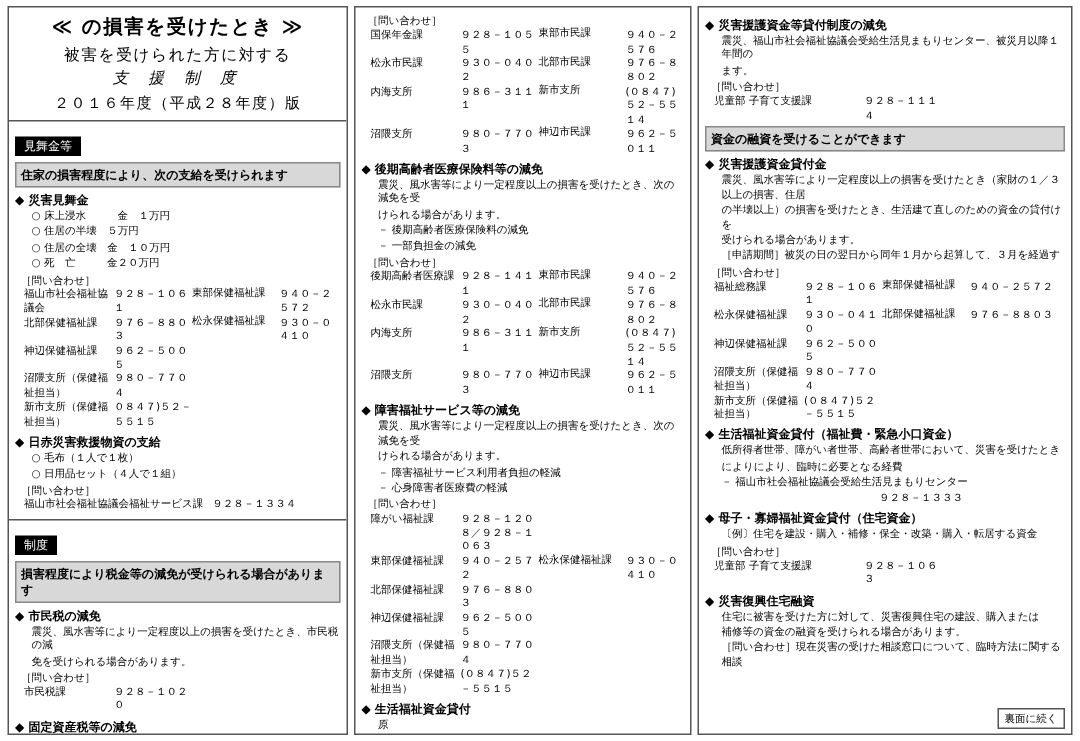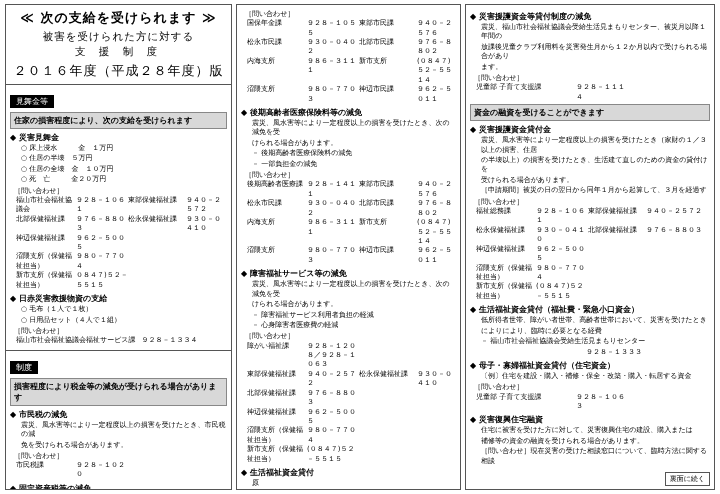--- a/index.html
+++ b/index.html
@@ -35,22 +35,22 @@
     padding:2px 0 3px 0;
     border-bottom:1px solid #555;
     margin:-3px -4px 4px -4px;
   }
   .hdr-title{
     font-size:13px;font-weight:bold;letter-spacing:1px;
     margin:2px 0 3px 0;
   }
   .hdr-l1{font-size:10.5px;letter-spacing:1px;margin:1px 0;}
   .hdr-l2{font-size:10.5px;letter-spacing:1px;margin:1px 0;}
-  .hdr-l3{font-size:10.5px;letter-spacing:5px;margin:1px 0;}
-  .hdr-year{font-size:13px;letter-spacing:1px;margin:3px 0 1px 0;}
+  .hdr-l3{font-size:10.5px;letter-spacing:5px;margin:1px 0;font-style:italic;}
+  .hdr-year{font-size:10px;letter-spacing:1px;margin:3px 0 1px 0;}
 
   
   .tag{
     display:inline-block;
     background:#000;color:#fff;
     font-size:8px;
     padding:1px 6px;
     margin:3px 0 2px 0;
   }
   .tagwrap{text-align:left;}
@@ -100,21 +100,21 @@
   }
 </style>
 </head>
 <body>
 
 <div class="page">
 
   <div class="col col1">
 
     <div class="hdr">
-      <div class="hdr-title">≪ 次の支給を受けられます ≫</div>
+      <div class="hdr-title">≪ の損害を受けたとき ≫</div>
       <div class="hdr-l2">被害を受けられた方に対する</div>
       <div class="hdr-l3">支 援 制 度</div>
       <div class="hdr-year">２０１６年度（平成２８年度）版</div>
     </div>
 
     <div class="tagwrap">
       <span class="tag">見舞金等</span>
     </div>
 
     <div class="banner">住家の損害程度により、次の支給を受けられます</div>
@@ -275,21 +275,20 @@
     <div class="h2">生活福祉資金貸付</div>
     <div class="p i2">原</div>
     <div class="p i2">・ １号（６５歳以上）被保険者の保険料の減免</div>
 
   </div>
 
   <div class="col col3">
 
     <div class="h2">災害援護資金等貸付制度の減免</div>
     <div class="p i2">震災、福山市社会福祉協議会受給生活見まもりセンター、被災月以降１年間の</div>
-    <div class="p i2">放課後児童クラブ利用料を災害発生月から１２か月以内で受けられる場合があり</div>
     <div class="p i2">ます。</div>
     <div class="ask">［問い合わせ］</div>
     <div class="row">
       <span class="a" style="flex:0 0 100px">児童部 子育て支援課</span>
       <span class="b">９２８－１１１４</span>
     </div>
 
     <div class="banner">資金の融資を受けることができます</div>
 
     <div class="h2">災害援護資金貸付金</div>

